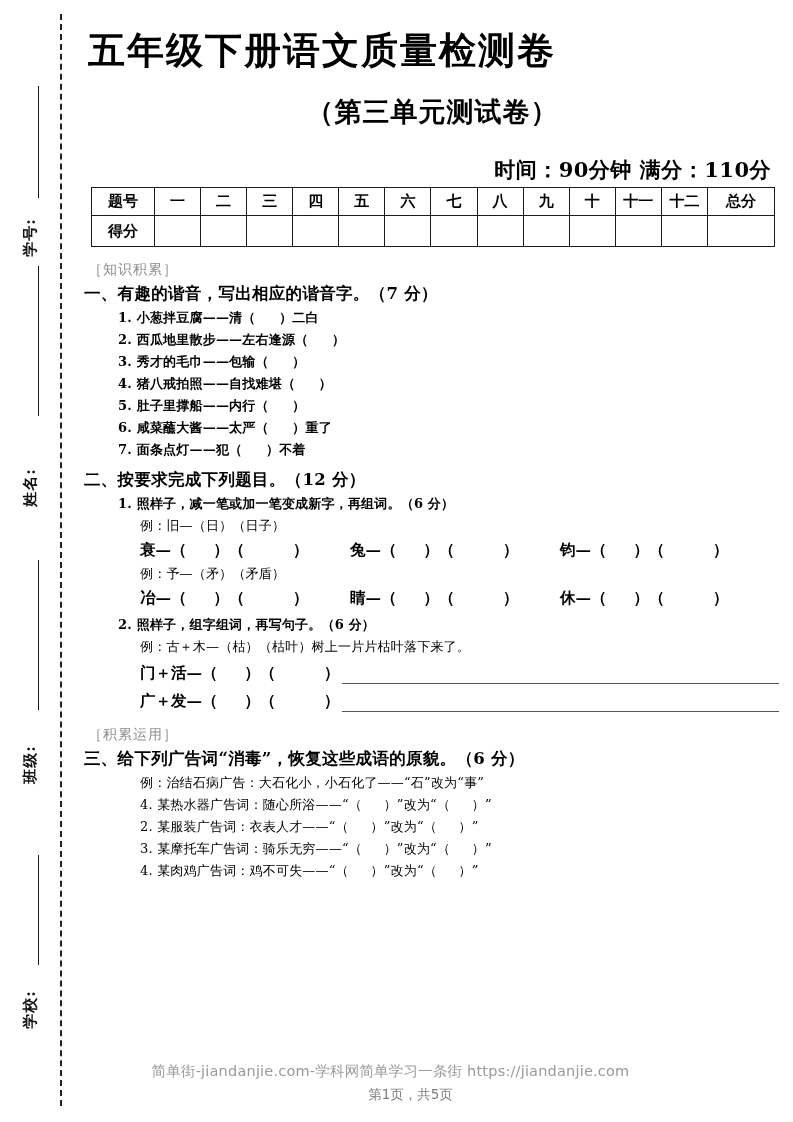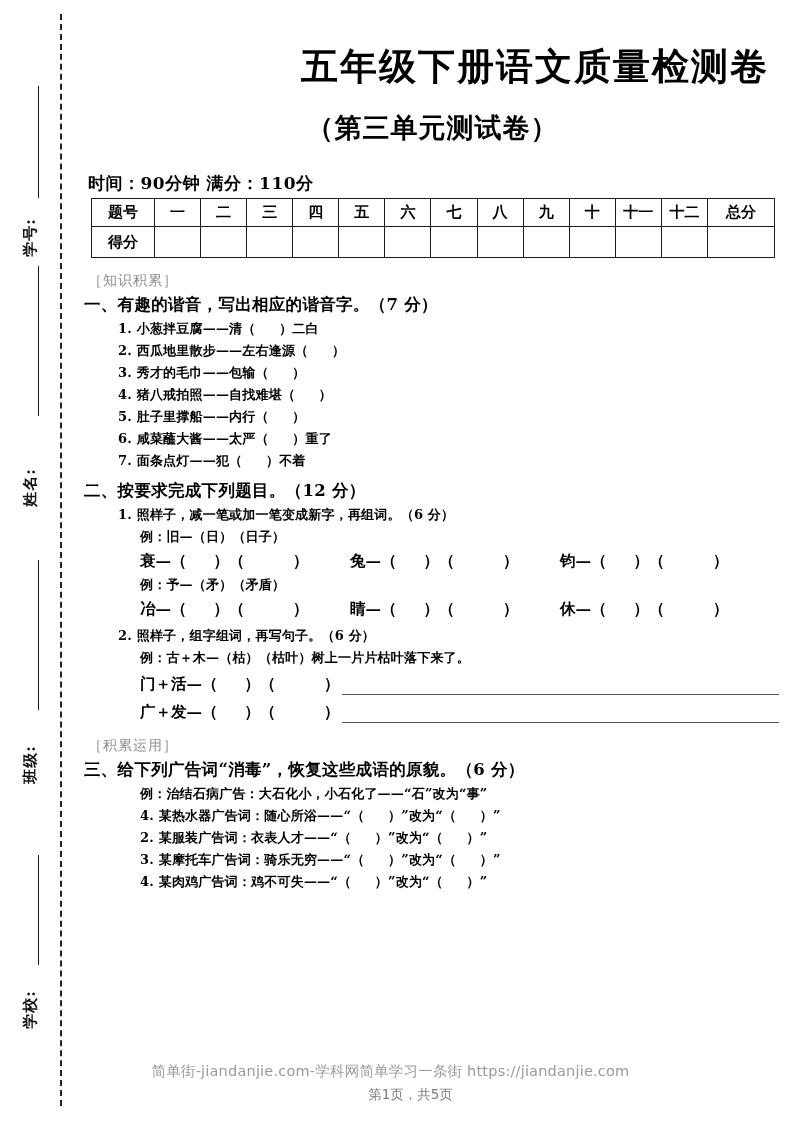--- a/index.html
+++ b/index.html
@@ -57,42 +57,43 @@
   
   #content {
     position: absolute;
     left: 88px;
     top: 0;
     width: 705px;
     height: 1122px;
   }
 
   .title-main {
-    margin: 42px 0 0 0;
-    text-align: right;
+    margin: 26px 0 0 0;
+    text-align: left;
     font-size: 37px;
     font-weight: 700;
     letter-spacing: 2px;
     font-family: "DejaVu Serif", "Liberation Serif", serif;
     color: #000;
     padding-right: 24px;
   }
   .title-sub {
     margin: 18px 0 0 0;
     text-align: center;
     font-size: 27px;
     font-weight: 700;
     letter-spacing: 1px;
     color: #000;
     padding-right: 16px;
   }
 
   .exam-meta {
     margin: 26px 22px 3px 0;
-    font-size: 17px;
+    text-align: right;
+    font-size: 21px;
     font-weight: 700;
     letter-spacing: .5px;
   }
 
   
   table.score-table {
     border-collapse: collapse;
     margin: 0 0 0 3px;
     width: 684px;
     table-layout: fixed;
@@ -127,21 +128,21 @@
   }
 
   .item {
     margin: 4px 0 0 30px;
     font-size: 13px;
     font-weight: 700;
     letter-spacing: .2px;
     white-space: pre;
   }
   .item.lvl2 { margin-left: 30px; }
-  .item.lvl3 { margin-left: 52px; font-weight: 700; }
+  .item.lvl3 { margin-left: 52px; font-weight: 400; }
 
   .triple-row {
     margin: 5px 0 0 52px;
     font-size: 15.5px;
     font-weight: 700;
     display: flex;
     white-space: pre;
   }
   .triple-row .cellA { width: 210px; }
   .triple-row .cellB { width: 210px; }

